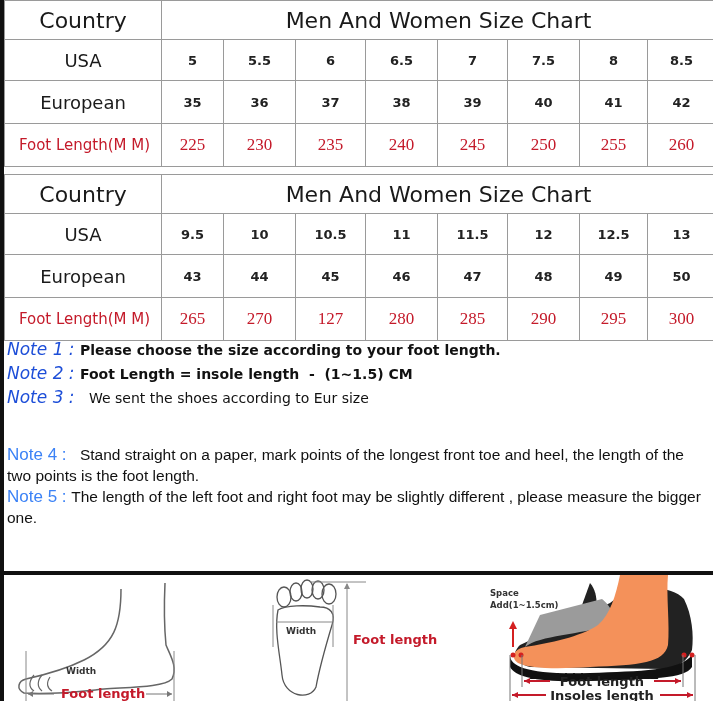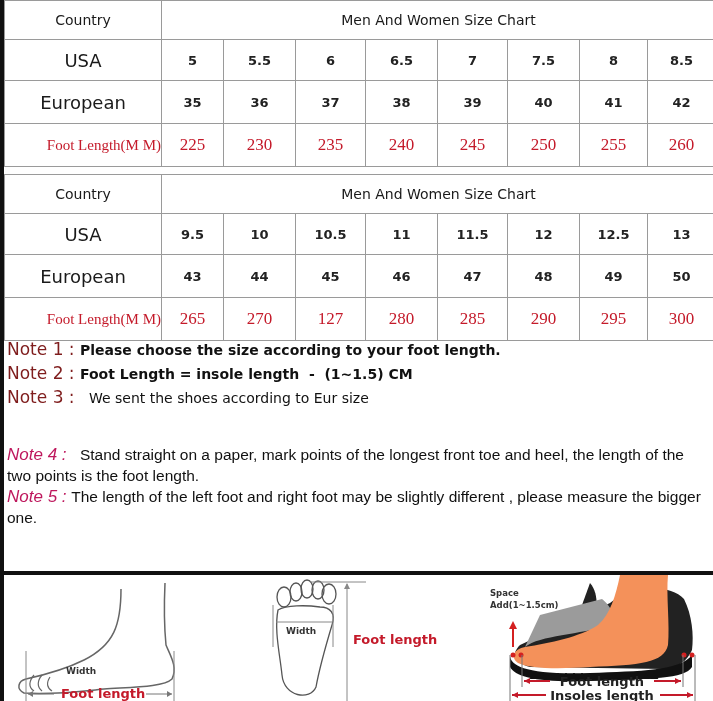--- a/index.html
+++ b/index.html
@@ -3,34 +3,34 @@
 <meta charset="utf-8">
 <style>
   html, body { margin: 0; padding: 0; background: #ffffff; }
   body { width: 713px; height: 701px; position: relative; overflow: hidden;
          font-family: "DejaVu Sans", sans-serif; color: #1a1a1a; }
   .left-bar { position: absolute; left: 0; top: 0; width: 4px; height: 701px; background: #111; }
   table.size { position: absolute; left: 4px; border-collapse: collapse; table-layout: fixed; width: 711px; }
   table.size td { border: 1px solid #9a9a9a; text-align: center; vertical-align: middle; padding: 0; }
   .t1 { top: 0; }
   .t2 { top: 174px; }
-  .hdr td { height: 38px; font-size: 14px; }
+  .hdr td { height: 38px; font-size: 22px; }
   .usa td { height: 40px; }
   .eu td { height: 42px; }
   .fl td { height: 42px; }
   .rowlabel { font-size: 18px; color: #1a1a1a; }
   .num { font-size: 13px; font-weight: bold; color: #222; }
   .red { color: #c41a2a; }
-  .fl .rowlabel { font-size: 15px; text-align: right; padding-left: 3px; white-space: nowrap; font-family: Liberation Serif, serif; }
+  .fl .rowlabel { font-size: 15px; text-align: center; padding-left: 3px; white-space: nowrap; }
   .fl .num { font-size: 17px; font-weight: normal; font-family: Liberation Serif, serif; }
   .notes { position: absolute; left: 7px; width: 700px; font-size: 14px; line-height: 23px; color: #111; }
   .notes1 { top: 338px; }
-  .note-line .nl { color: #7f1d1d; font-size: 17px; }
+  .note-line .nl { color: #1d4ed8; font-size: 17px; font-style: italic; }
   .notes2 { top: 444px; font-family: "Liberation Sans Narrow", "Liberation Sans", sans-serif; font-size: 15.5px; line-height: 21px; }
-  .notes2 .nl { color: #be185d; font-size: 17px; font-style: italic; }
+  .notes2 .nl { color: #3b82f6; font-size: 17px; }
   .divider { position: absolute; left: 0; top: 571px; width: 713px; height: 4px; background: #111; }
   .illus { position: absolute; top: 575px; height: 126px; }
   .lbl-red { fill: #c41a2a; font-weight: bold; font-family: "DejaVu Sans", sans-serif; }
   .lbl-blk { fill: #333; font-weight: bold; font-family: "DejaVu Sans", sans-serif; }
 </style>
 </head>
 <body>
 
 <div class="left-bar"></div>
 

